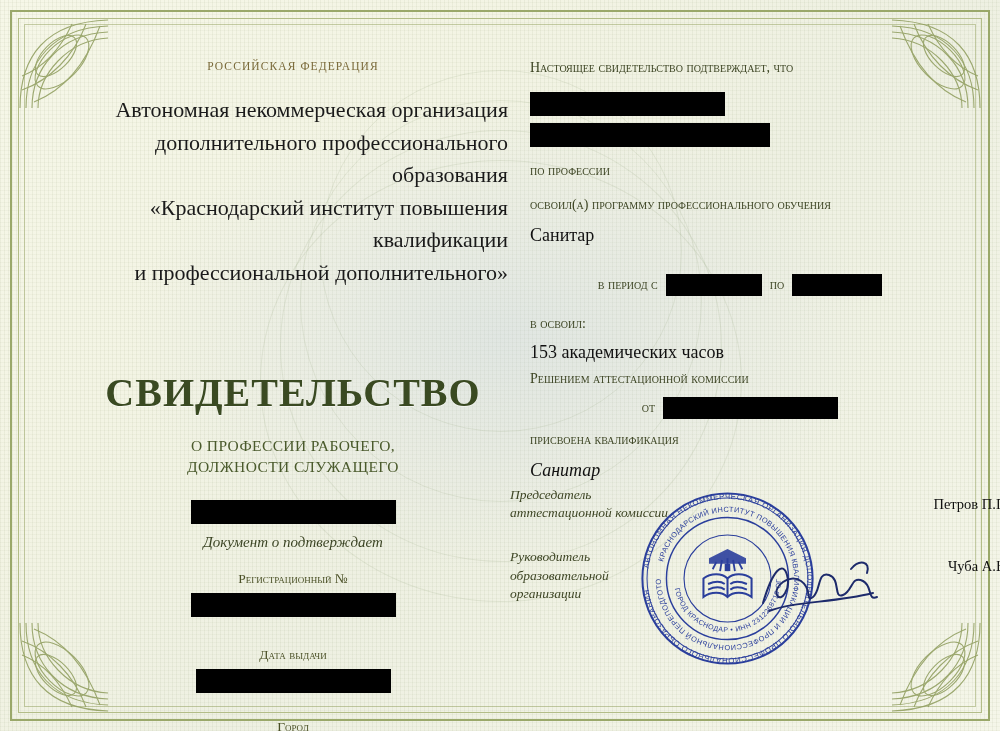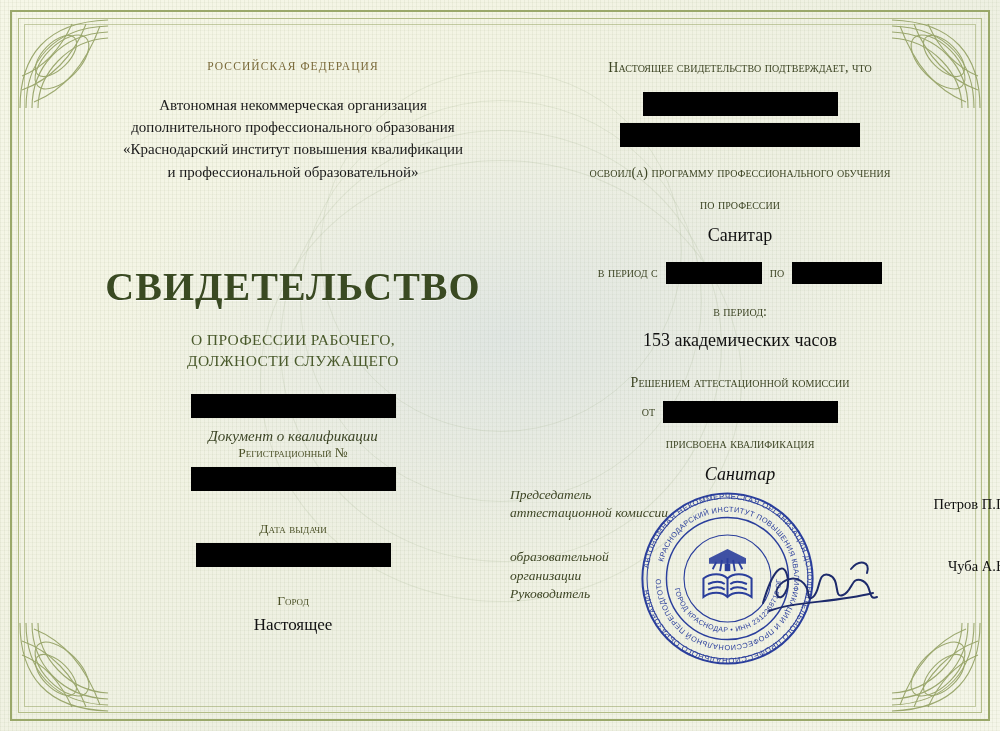--- a/index.html
+++ b/index.html
@@ -76,36 +76,36 @@
     left: 48px;
     top: 30px;
     width: 430px;
     text-align: center;
   }
   .right-col {
     position: absolute;
     right: 20px;
     top: 30px;
     width: 420px;
-    text-align: center;
   }
 
   .rf-label {
     font-size: 11.5px;
     letter-spacing: 1.1px;
     color: #7a6a3a;
     font-variant: small-caps;
     text-transform: uppercase;
     margin-bottom: 22px;
   }
 
   .org-name {
-    font-size: 15px;
+    font-size: 22px;
     line-height: 1.48;
     color: #1a1a1a;
+    text-align: right;
   }
 
   .big-title {
     font-size: 40px;
     letter-spacing: 1px;
     color: #3a4a22;
     font-weight: 700;
     font-variant: small-caps;
     text-transform: uppercase;
     margin-top: 80px;
@@ -280,35 +280,35 @@
 
   <div class="content">
 
     <div class="left-col">
       <div class="rf-label">РОССИЙСКАЯ ФЕДЕРАЦИЯ</div>
 
       <div class="org-name">
         <div>Автономная некоммерческая организация</div>
         <div>дополнительного профессионального образования</div>
         <div>«Краснодарский институт повышения квалификации</div>
-        <div>и профессиональной образовательной»</div>
+        <div>и профессиональной дополнительного»</div>
       </div>
 
       <div class="big-title">СВИДЕТЕЛЬСТВО</div>
       <div class="sub-title">
         <div>О ПРОФЕССИИ РАБОЧЕГО,</div>
         <div>ДОЛЖНОСТИ СЛУЖАЩЕГО</div>
       </div>
 
       <div style="margin-top:22px;">
         <span class="redact tall" style="width:205px;"></span>
       </div>
-      <div class="italic-label" style="margin-top:10px;">Документ о квалификации</div>
-
-      <div class="small-label" style="">Регистрационный №</div>
+      <div class="italic-label" style="margin-top:10px;">Документ о подтверждает</div>
+
+      <div class="small-label" style="margin-top:20px;">Регистрационный №</div>
       <div style="margin-top:6px;">
         <span class="redact tall" style="width:205px;"></span>
       </div>
 
       <div class="small-label" style="margin-top:30px;">Дата выдачи</div>
       <div style="margin-top:6px;">
         <span class="redact tall" style="width:195px;"></span>
       </div>
 
       <div class="small-label" style="margin-top:26px;">Город</div>
@@ -318,58 +318,58 @@
     <div class="right-col">
       <div class="r-line">Настоящее свидетельство подтверждает, что</div>
 
       <div style="margin-top:16px;">
         <span class="redact tall" style="width:195px;"></span>
       </div>
       <div style="margin-top:7px;">
         <span class="redact tall" style="width:240px;"></span>
       </div>
 
+      <div class="r-line" style="margin-top:16px;">по профессии</div>
+
       <div class="r-line" style="margin-top:18px;">освоил(а) программу профессионального обучения</div>
-
-      <div class="r-line" style="margin-top:16px;">по профессии</div>
       <div class="r-strong" style="margin-top:12px;">Санитар</div>
 
-      <div class="row-inline" style="margin-top:16px;">
+      <div class="row-inline" style="margin-top:28px;">
         <span class="r-line">в период с</span>
         <span class="redact" style="width:96px;"></span>
         <span class="r-line">по</span>
         <span class="redact" style="width:90px;"></span>
       </div>
 
-      <div class="r-line" style="margin-top:20px;">в период:</div>
+      <div class="r-line" style="margin-top:20px;">в освоил:</div>
       <div class="r-strong" style="margin-top:10px;">153 академических часов</div>
 
-      <div class="r-line" style="margin-top:24px;">Решением аттестационной комиссии</div>
+      <div class="r-line" style="margin-top:8px;">Решением аттестационной комиссии</div>
 
       <div class="row-inline" style="margin-top:10px;">
         <span class="r-line">от</span>
         <span class="redact" style="width:175px;"></span>
       </div>
 
       <div class="r-line" style="margin-top:13px;">присвоена квалификация</div>
       <div class="r-italic" style="margin-top:12px;">Санитар</div>
     </div>
 
     <div class="sign-block">
       <div class="sign-row">
         <div class="sign-role">
           <div>Председатель</div>
           <div>аттестационной комиссии</div>
         </div>
         <div class="sign-name">Петров П.П.</div>
       </div>
       <div class="sign-row">
         <div class="sign-role">
+          <div>Руководитель</div>
           <div>образовательной организации</div>
-          <div>Руководитель</div>
         </div>
         <div class="sign-name">Чуба А.Н.</div>
       </div>
     </div>
   </div>
 
   <svg class="stamp" viewBox="0 0 200 200">
     <defs>
       <path id="arcOuter" d="M100,100 m-86,0 a86,86 0 1,1 172,0 a86,86 0 1,1 -172,0"></path>
       <path id="arcInner" d="M100,100 m-72,0 a72,72 0 1,1 144,0 a72,72 0 1,1 -144,0"></path>

